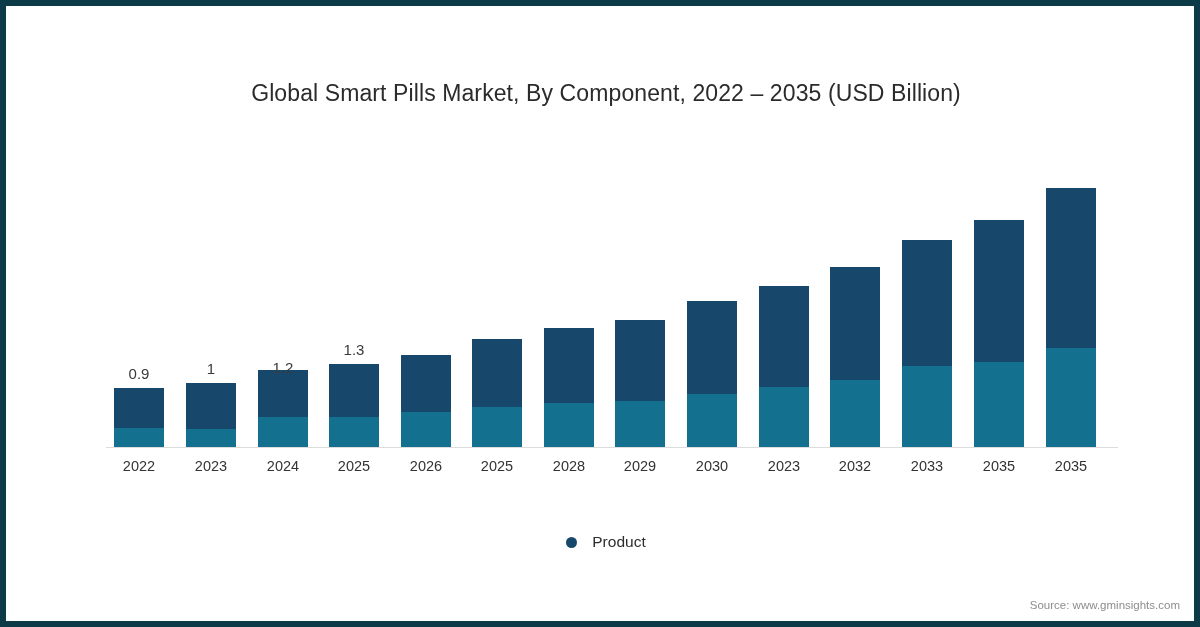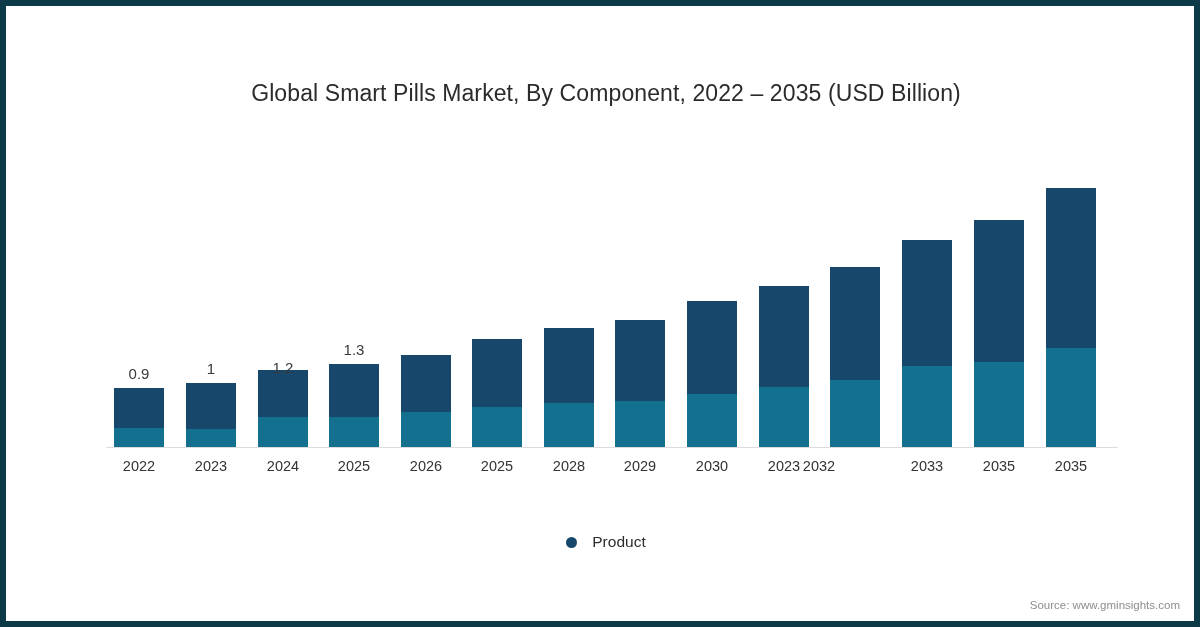--- a/index.html
+++ b/index.html
@@ -238,21 +238,21 @@
       <div class="tick-label" style="left: -3px;">2022</div>
       <div class="tick-label" style="left: 69px;">2023</div>
       <div class="tick-label" style="left: 141px;">2024</div>
       <div class="tick-label" style="left: 212px;">2025</div>
       <div class="tick-label" style="left: 284px;">2026</div>
       <div class="tick-label" style="left: 355px;">2025</div>
       <div class="tick-label" style="left: 427px;">2028</div>
       <div class="tick-label" style="left: 498px;">2029</div>
       <div class="tick-label" style="left: 570px;">2030</div>
       <div class="tick-label" style="left: 642px;">2023</div>
-      <div class="tick-label" style="left: 677px;">2032</div>
+      <div class="tick-label" style="left: 713px;">2032</div>
       <div class="tick-label" style="left: 785px;">2033</div>
       <div class="tick-label" style="left: 857px;">2035</div>
       <div class="tick-label" style="left: 929px;">2035</div>
     </div>
 
   <div id="legend">
       <div class="legend-item">
         <span class="legend-dot" style="background: rgb(23, 72, 107);"></span>
         <span class="legend-text">Product</span>
       </div>

